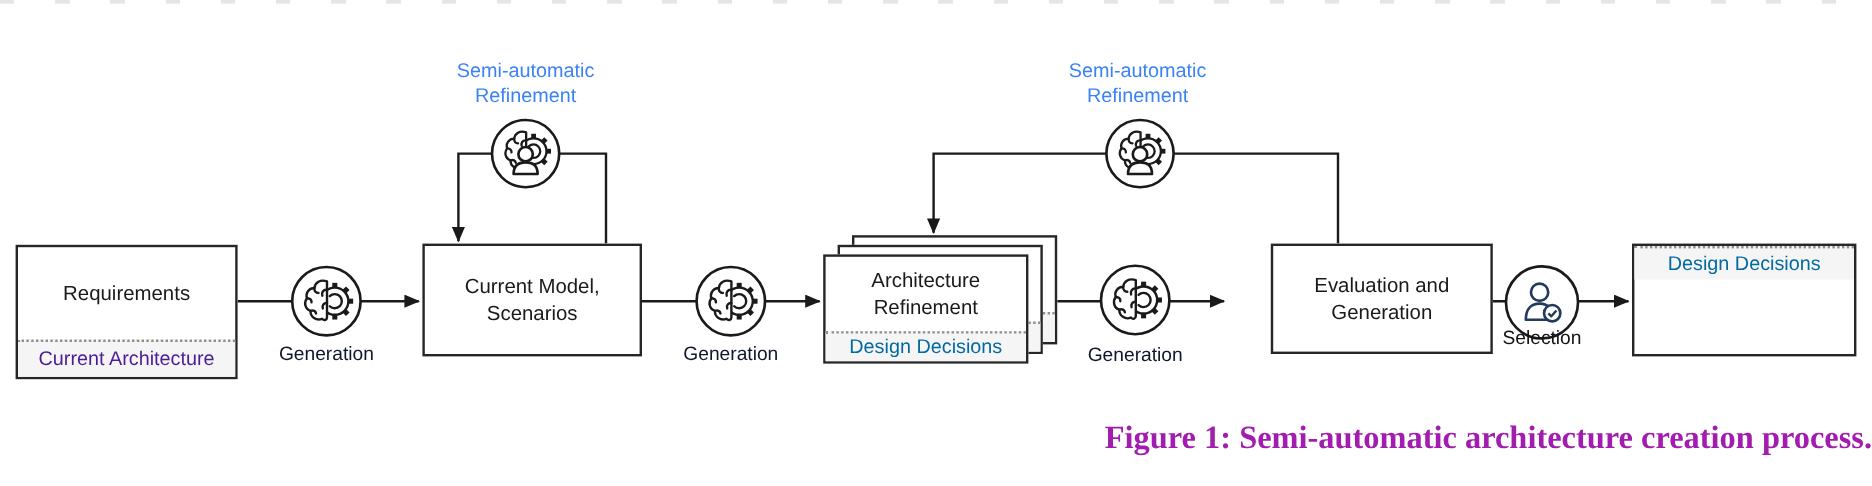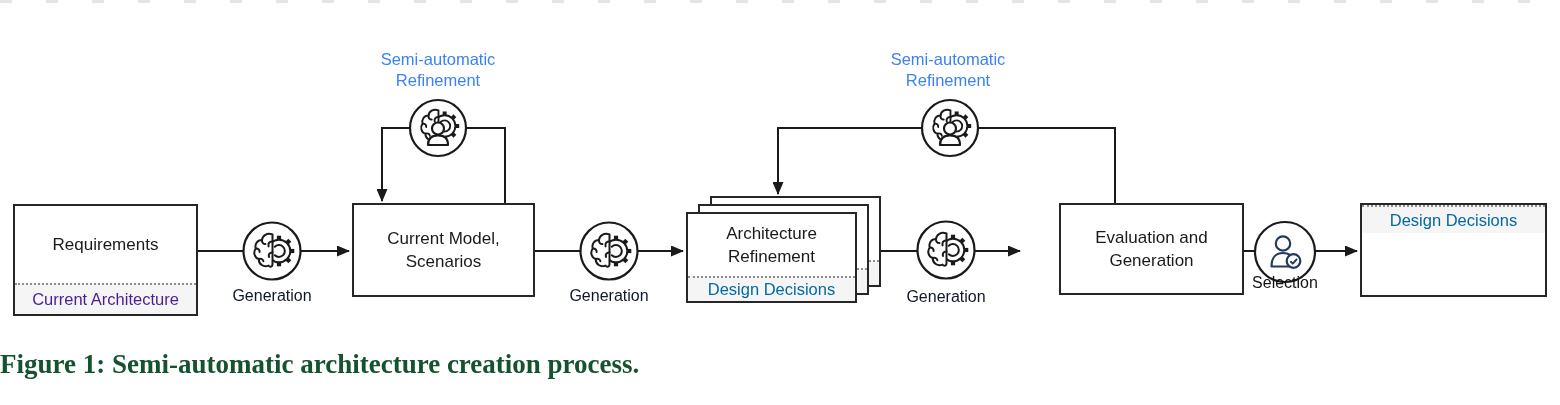--- a/index.html
+++ b/index.html
@@ -22,22 +22,22 @@
   .cand .strip{height:25px;}
   .cand.back{left:710px;top:196px;}
   .cand.mid{left:698px;top:204px;}
   .cand.front{left:686px;top:212px;}
   .eval{left:1023px;top:203px;width:185px;height:92px;margin-left:36px;}
   .final{left:1360px;top:203px;width:187px;height:94px;}
   .final .strip{height:28px;}
   .step-label{position:absolute;width:140px;text-align:center;font-size:16px;color:#0f172a;}
   .step-label.black{color:#141414;}
   .ref-label{position:absolute;width:190px;text-align:center;font-size:16.5px;line-height:21px;color:#3b82f6;}
-  .caption{position:absolute;top:349px;left:0;width:100%;text-align:left;
-           font-family:"Liberation Serif",serif;font-weight:700;font-size:27px;color:#14532d;}
+  .caption{position:absolute;top:349px;left:0;width:100%;text-align:right;
+           font-family:"Liberation Serif",serif;font-weight:700;font-size:27px;color:#a21caf;}
 </style>
 </head>
 <body>
 
 <div class="canvas">
 
   <div class="remnant"></div>
 
   <svg class="wires" width="1560" height="405" viewBox="0 0 1560 405">
     <defs>

